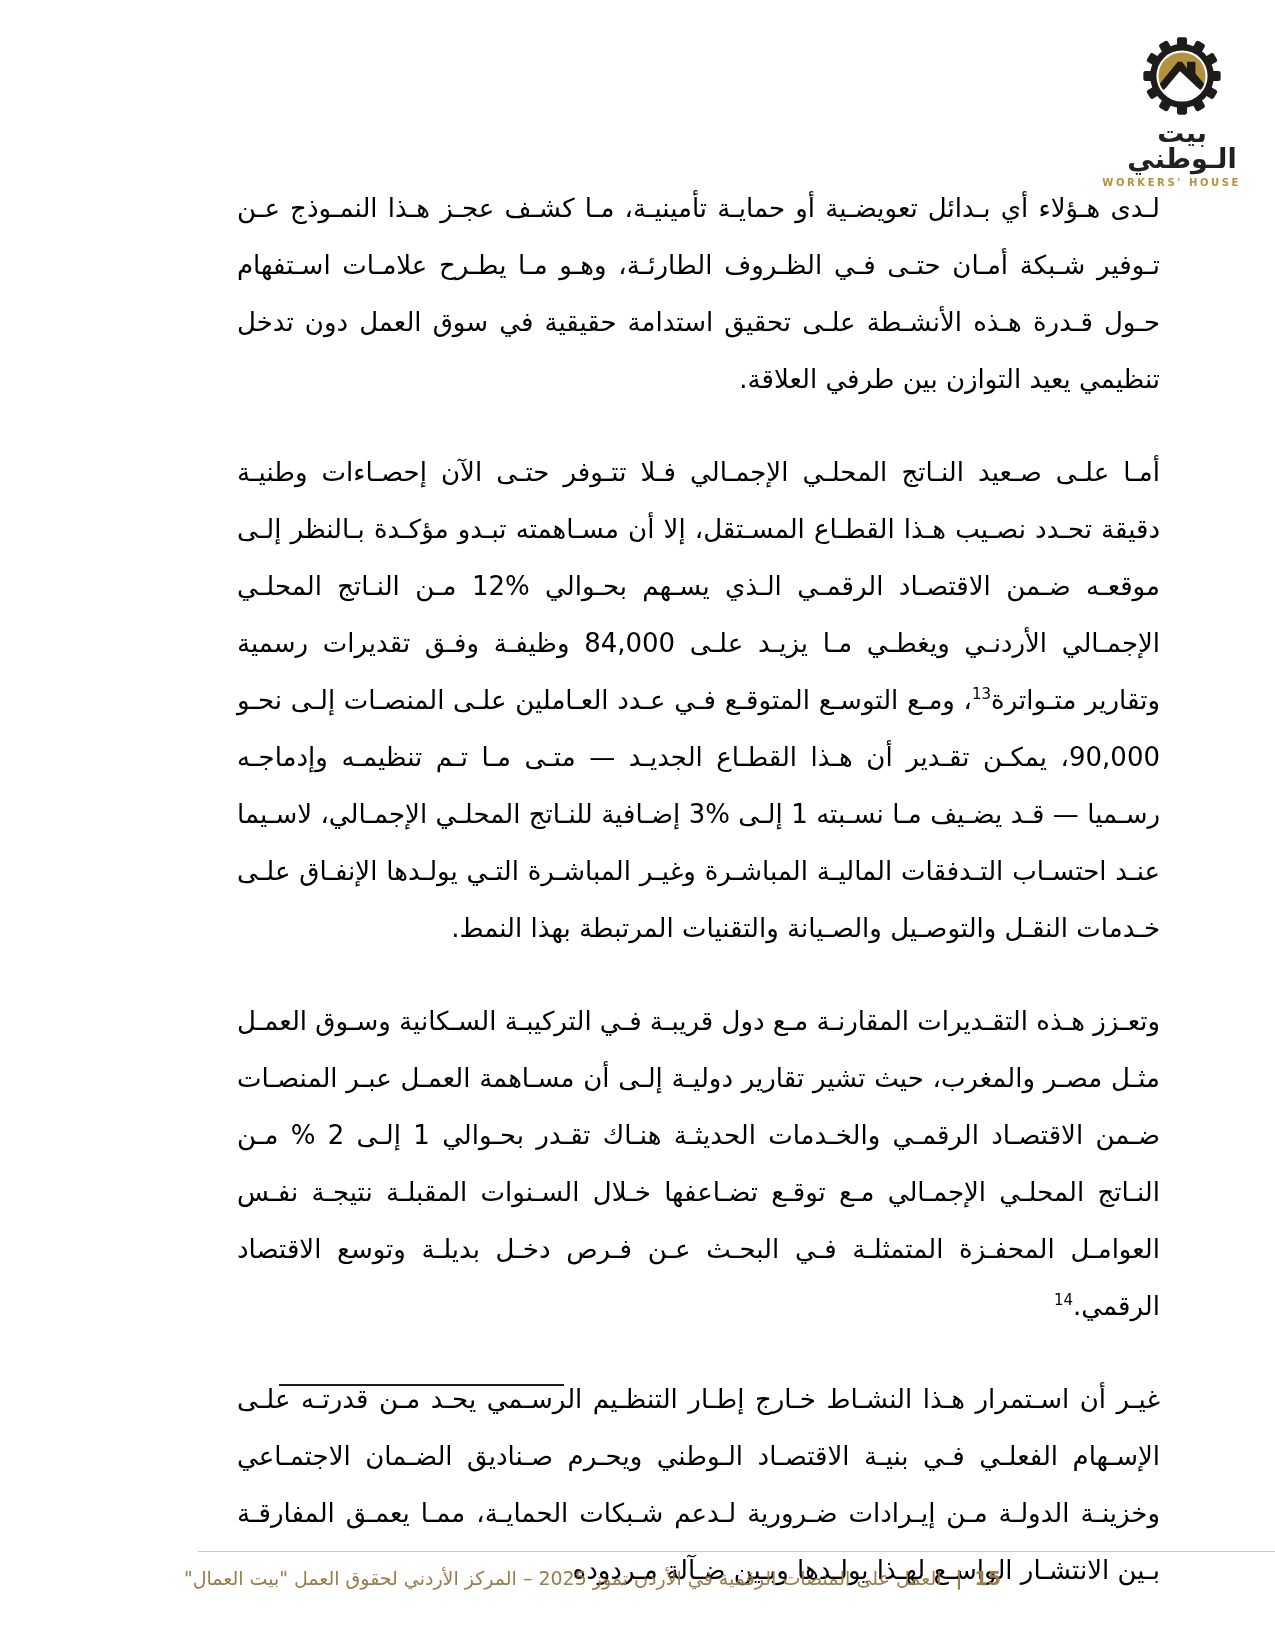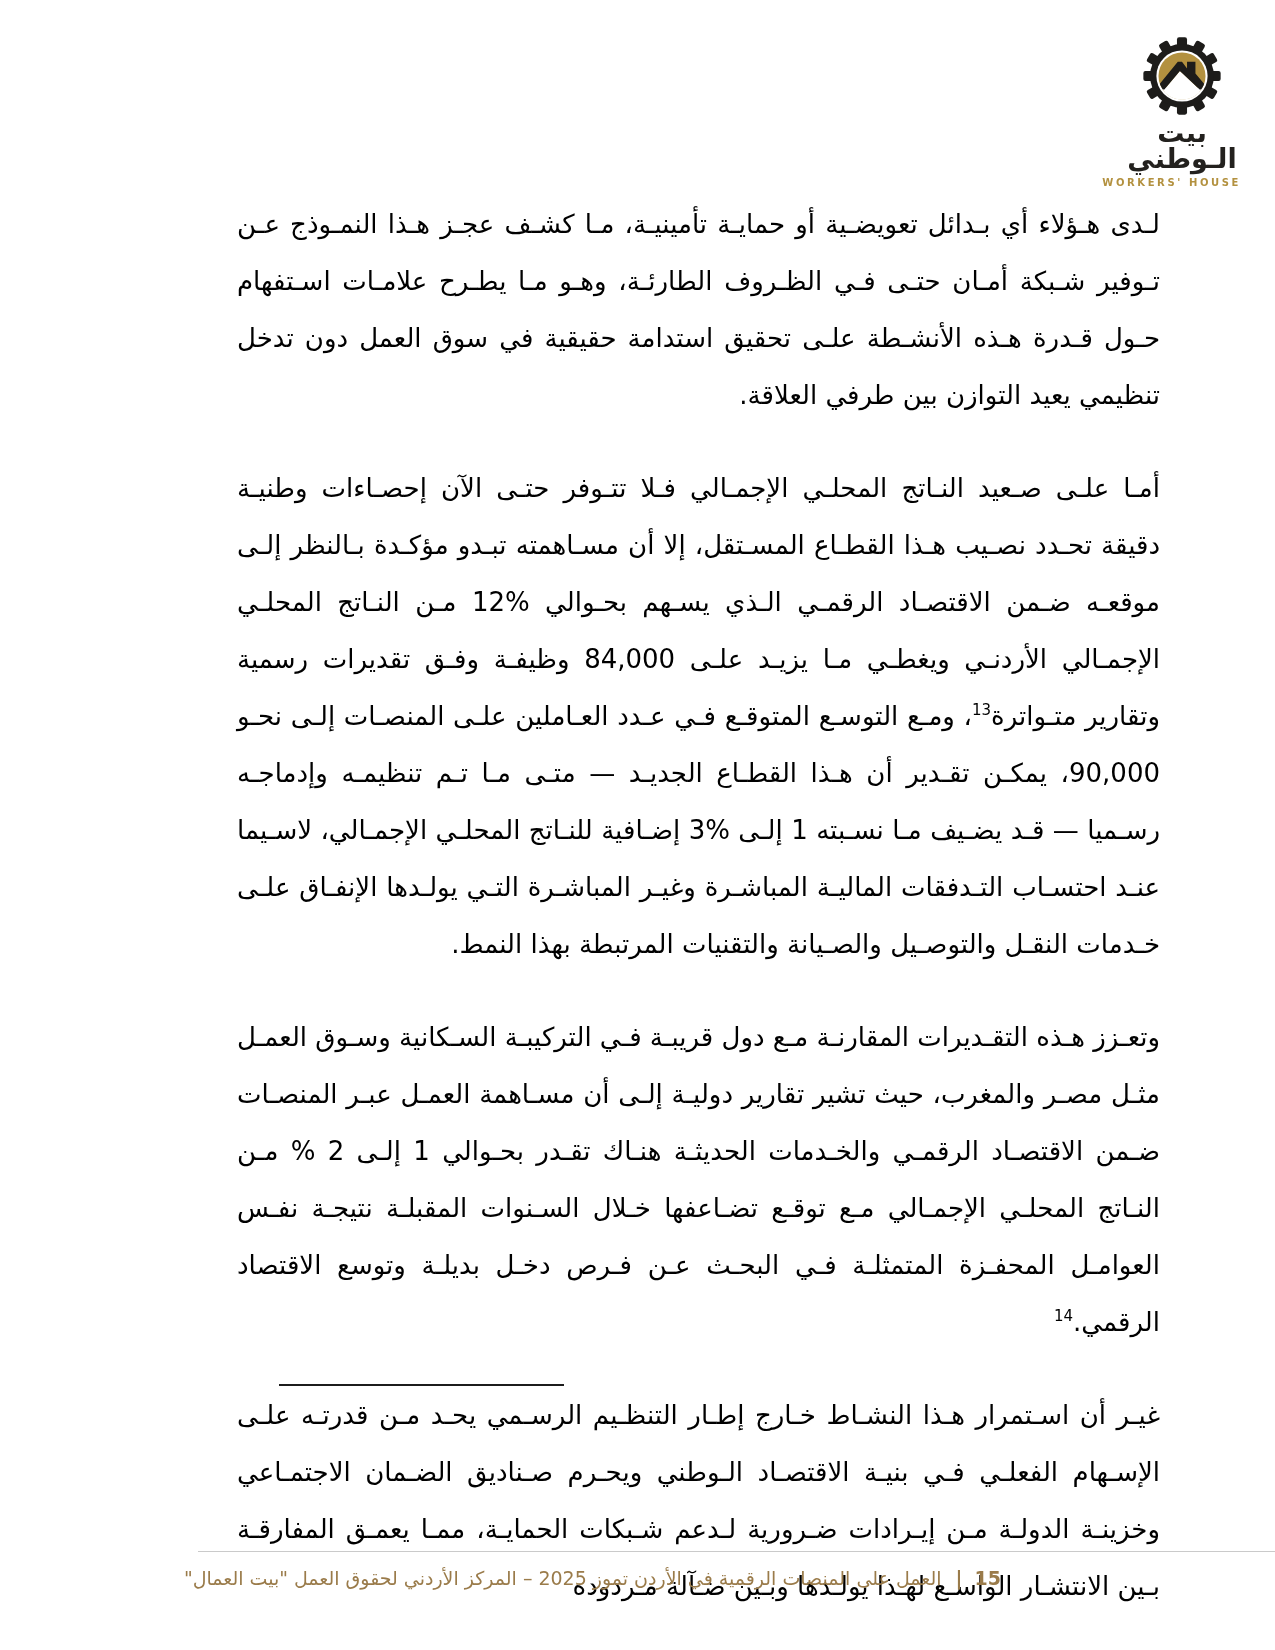--- a/index.html
+++ b/index.html
@@ -24,21 +24,21 @@
   }
   .logo-en{
     margin-top:5px;
     font-size:10px;font-weight:bold;
     letter-spacing:2.6px;
     color:var(--logo-gold,#b3913f);
     white-space:nowrap;
   }
   
   .body-text{
-    position:absolute;top:196px;right:115px;left:113px;
+    position:absolute;top:180px;right:115px;left:113px;
     direction:rtl;text-align:justify;
     color:var(--body-text,#000);
   }
   .body-text p{
     margin:0 0 36px 0;
     font-size:26px;
     line-height:57px;
   }
   .body-text sup{
     font-size:15px;

